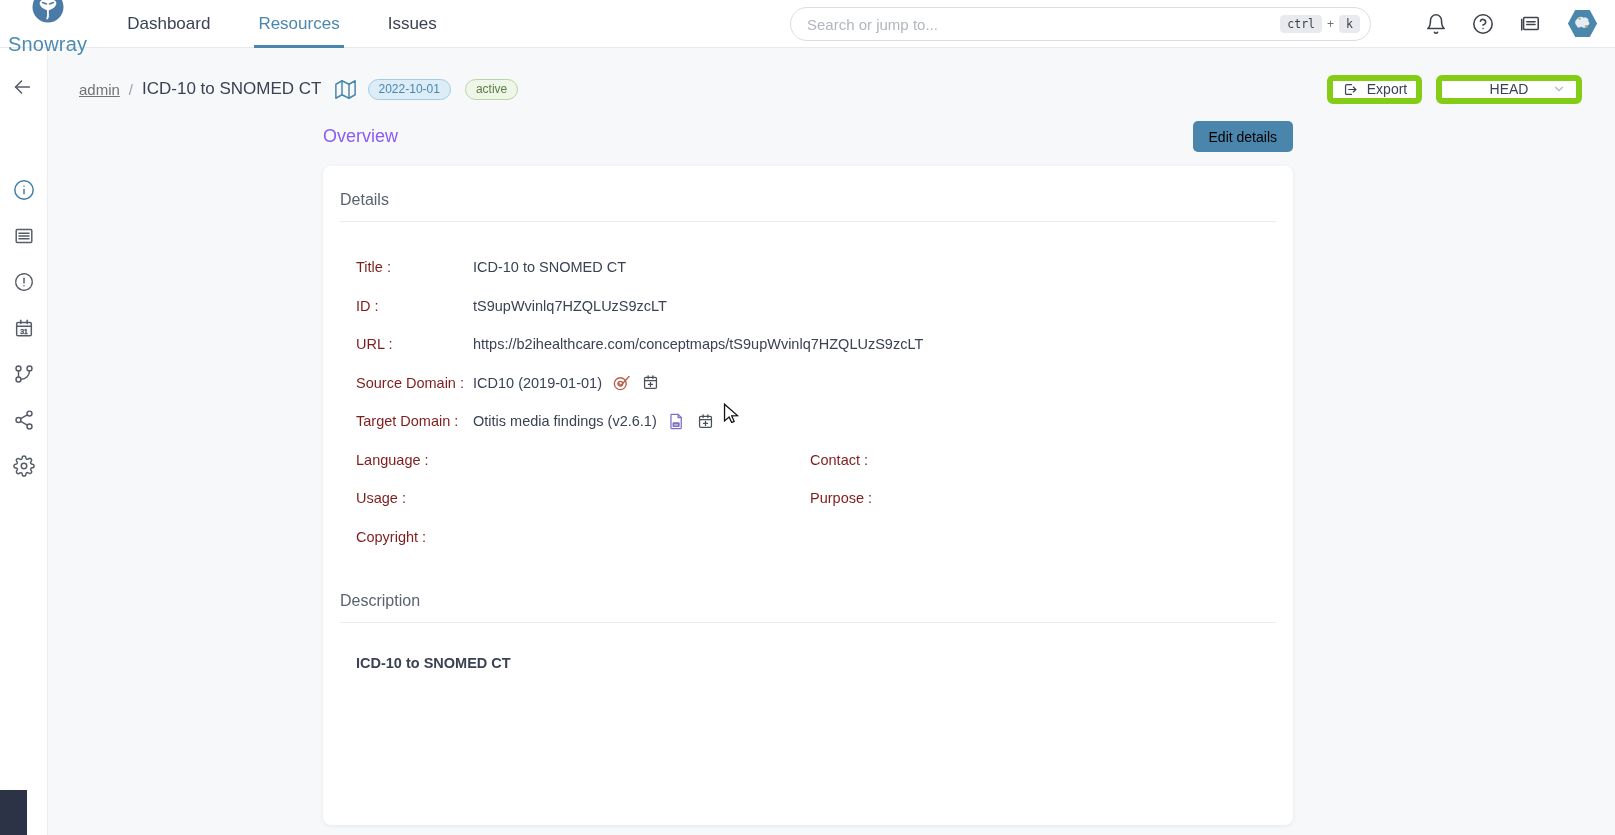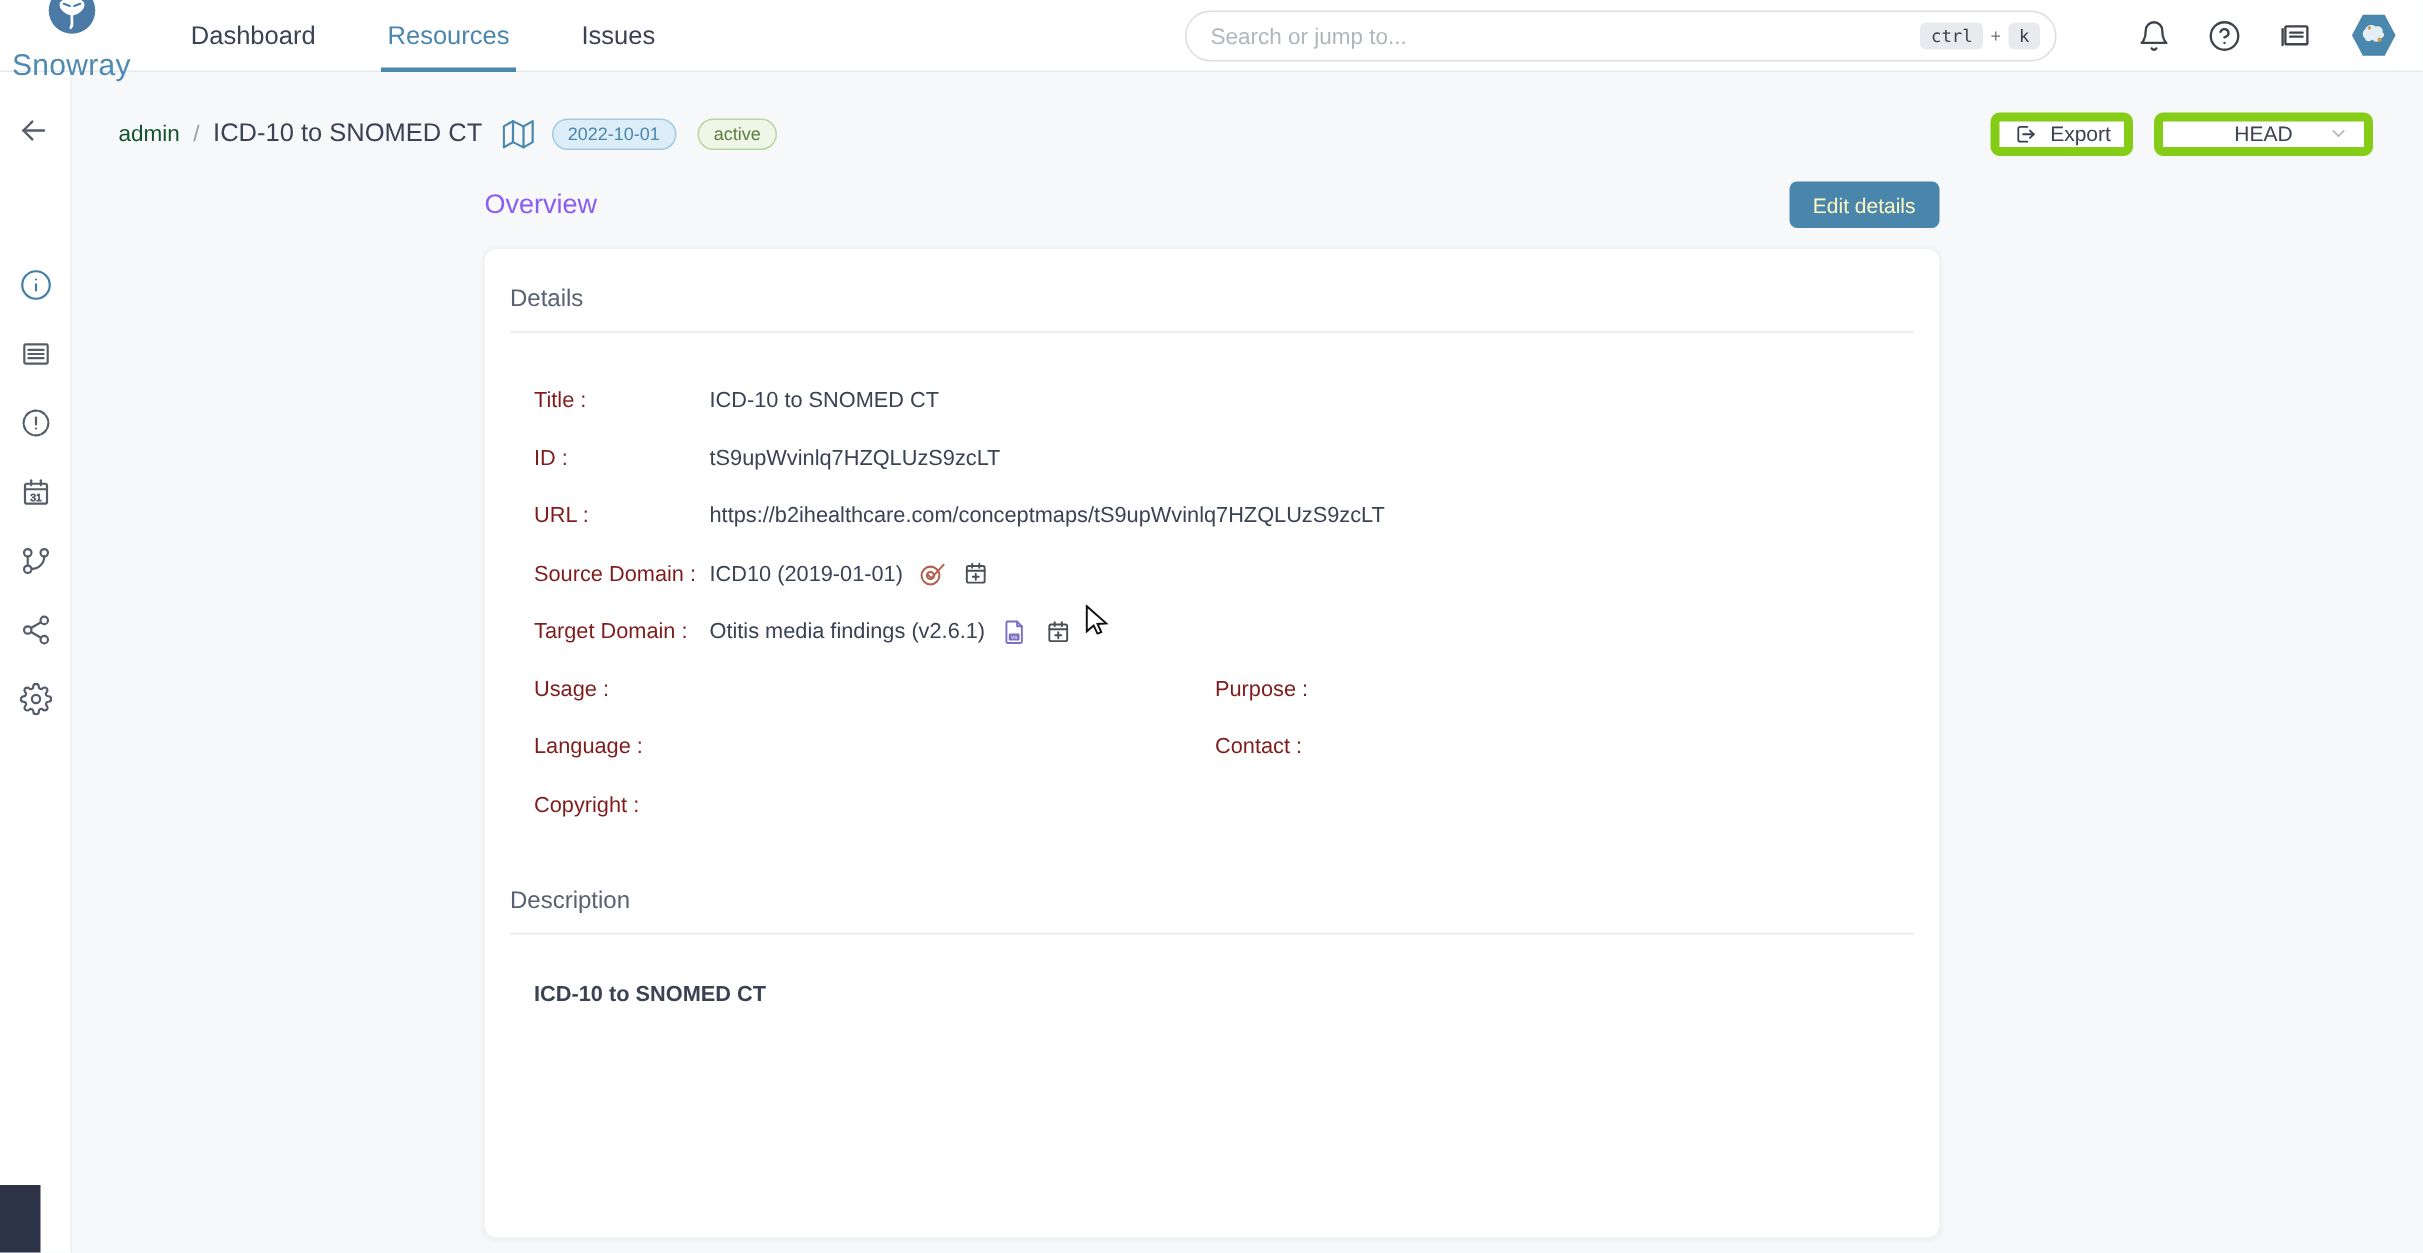--- a/index.html
+++ b/index.html
@@ -38,41 +38,41 @@
   .side-icons { position:absolute; top:131px; left:0; width:48px; display:flex; flex-direction:column; align-items:center; gap:24px; }
   .side-icons svg { width:22px; height:22px; stroke:#565d68; fill:none; stroke-width:1.6;
     stroke-linecap:round; stroke-linejoin:round; cursor:pointer; }
   .side-icons svg.active { stroke:#3f7fa8; }
   .corner-block { position:absolute; left:0; bottom:0; width:27px; height:45px; background:#2c3347; }
 
   
   .main { position:absolute; top:48px; left:48px; width:1567px; height:787px; background:#f7f8fa; }
 
   .crumb-row { position:absolute; top:74px; left:79px; right:33px; height:30px; display:flex; align-items:center; }
-  .crumb-parent { font-size:15px; color:#14532d; cursor:pointer; }
+  .crumb-parent { font-size:15px; color:#737373; cursor:pointer;text-decoration:underline; }
   .crumb-sep { font-size:15px; color:#9aa0a9; margin:0 9px; }
   .crumb-title { font-size:17px; color:#3a4254; }
   .map-icon { width:21px; height:21px; stroke:#4a87ad; fill:none; stroke-width:1.7;
     stroke-linecap:round; stroke-linejoin:round; margin-left:13px; }
   .badge { height:21px; display:inline-flex; align-items:center; padding:0 10px; border-radius:11px;
     font-size:12px; margin-left:12px; }
   .badge.version { background:#dcedf8; border:1px solid #a3cbe2; color:#4a87ad; }
   .badge.status  { background:#eef6e8; border:1px solid #b6d6a2; color:#5d7d43; margin-left:14px; }
 
   .crumb-actions { margin-left:auto; display:flex; align-items:center; gap:14px; }
   .btn-light { height:29px; background:#fff; border:6px solid #84cc16; border-radius:6px;
     display:inline-flex; align-items:center; justify-content:center; font-size:14px; color:#3a4254; cursor:pointer; }
   .btn-export { width:95px; gap:8px; }
   .btn-export svg { width:17px; height:17px; stroke:#3a4254; fill:none; stroke-width:1.7; stroke-linecap:round; stroke-linejoin:round; }
   .btn-head { width:146px; position:relative; }
   .btn-head svg { position:absolute; right:10px; width:14px; height:14px; stroke:#b3b8bf; fill:none; stroke-width:2; stroke-linecap:round; stroke-linejoin:round; }
 
   .overview-row { position:absolute; top:121px; left:323px; width:970px; height:31px; display:flex; align-items:center; }
   .page-title { font-size:18px; color:#8b5cf6; }
-  .btn-primary { margin-left:auto; height:31px; padding:0 16px; background:#4a86ac; color:#fef9c3;
+  .btn-primary { margin-left:auto; height:31px; padding:0 16px; background:#4a86ac; color:#000000;
     border:none; border-radius:5px; font-size:14px; cursor:pointer; font-family:inherit; }
 
   
   .card { position:absolute; top:166px; left:323px; width:970px; height:659px; background:#fff;
     border-radius:8px; box-shadow:0 1px 4px rgba(25,35,50,.08); padding:17px; }
   .section-title { font-size:16px; font-weight:400; color:#596270; margin:8px 0 12px 0; }
   .divider { border:none; border-top:1px solid #e8eaed; }
   .fields { margin:26px 16px 0 16px; }
   .frow { display:flex; align-items:center; height:38.5px; font-size:14.5px; }
   .flabel { width:117px; flex-shrink:0; color:#7f1d1d; }
@@ -279,35 +279,35 @@
           <line x1="9" y1="3.5" x2="9" y2="7"></line>
             <line x1="15" y1="3.5" x2="15" y2="7"></line>
           <line x1="12" y1="12" x2="12" y2="17"></line>
             <line x1="9.5" y1="14.5" x2="14.5" y2="14.5"></line>
         </svg>
       </span>
     </div>
 
     <div class="frow">
       <span class="pair-left">
+        <span class="flabel">Language :</span>
+        <span class="fvalue"></span>
+      </span>
+      <span class="pair-right">
+        <span class="flabel">Contact :</span>
+        <span class="fvalue"></span>
+      </span>
+    </div>
+    <div class="frow">
+      <span class="pair-left">
         <span class="flabel">Usage :</span>
         <span class="fvalue"></span>
       </span>
       <span class="pair-right">
         <span class="flabel">Purpose :</span>
-        <span class="fvalue"></span>
-      </span>
-    </div>
-    <div class="frow">
-      <span class="pair-left">
-        <span class="flabel">Language :</span>
-        <span class="fvalue"></span>
-      </span>
-      <span class="pair-right">
-        <span class="flabel">Contact :</span>
         <span class="fvalue"></span>
       </span>
     </div>
     <div class="frow">
       <span class="flabel">Copyright :</span>
       <span class="fvalue"></span>
     </div>
   </div>
 
   <div class="desc-section">

